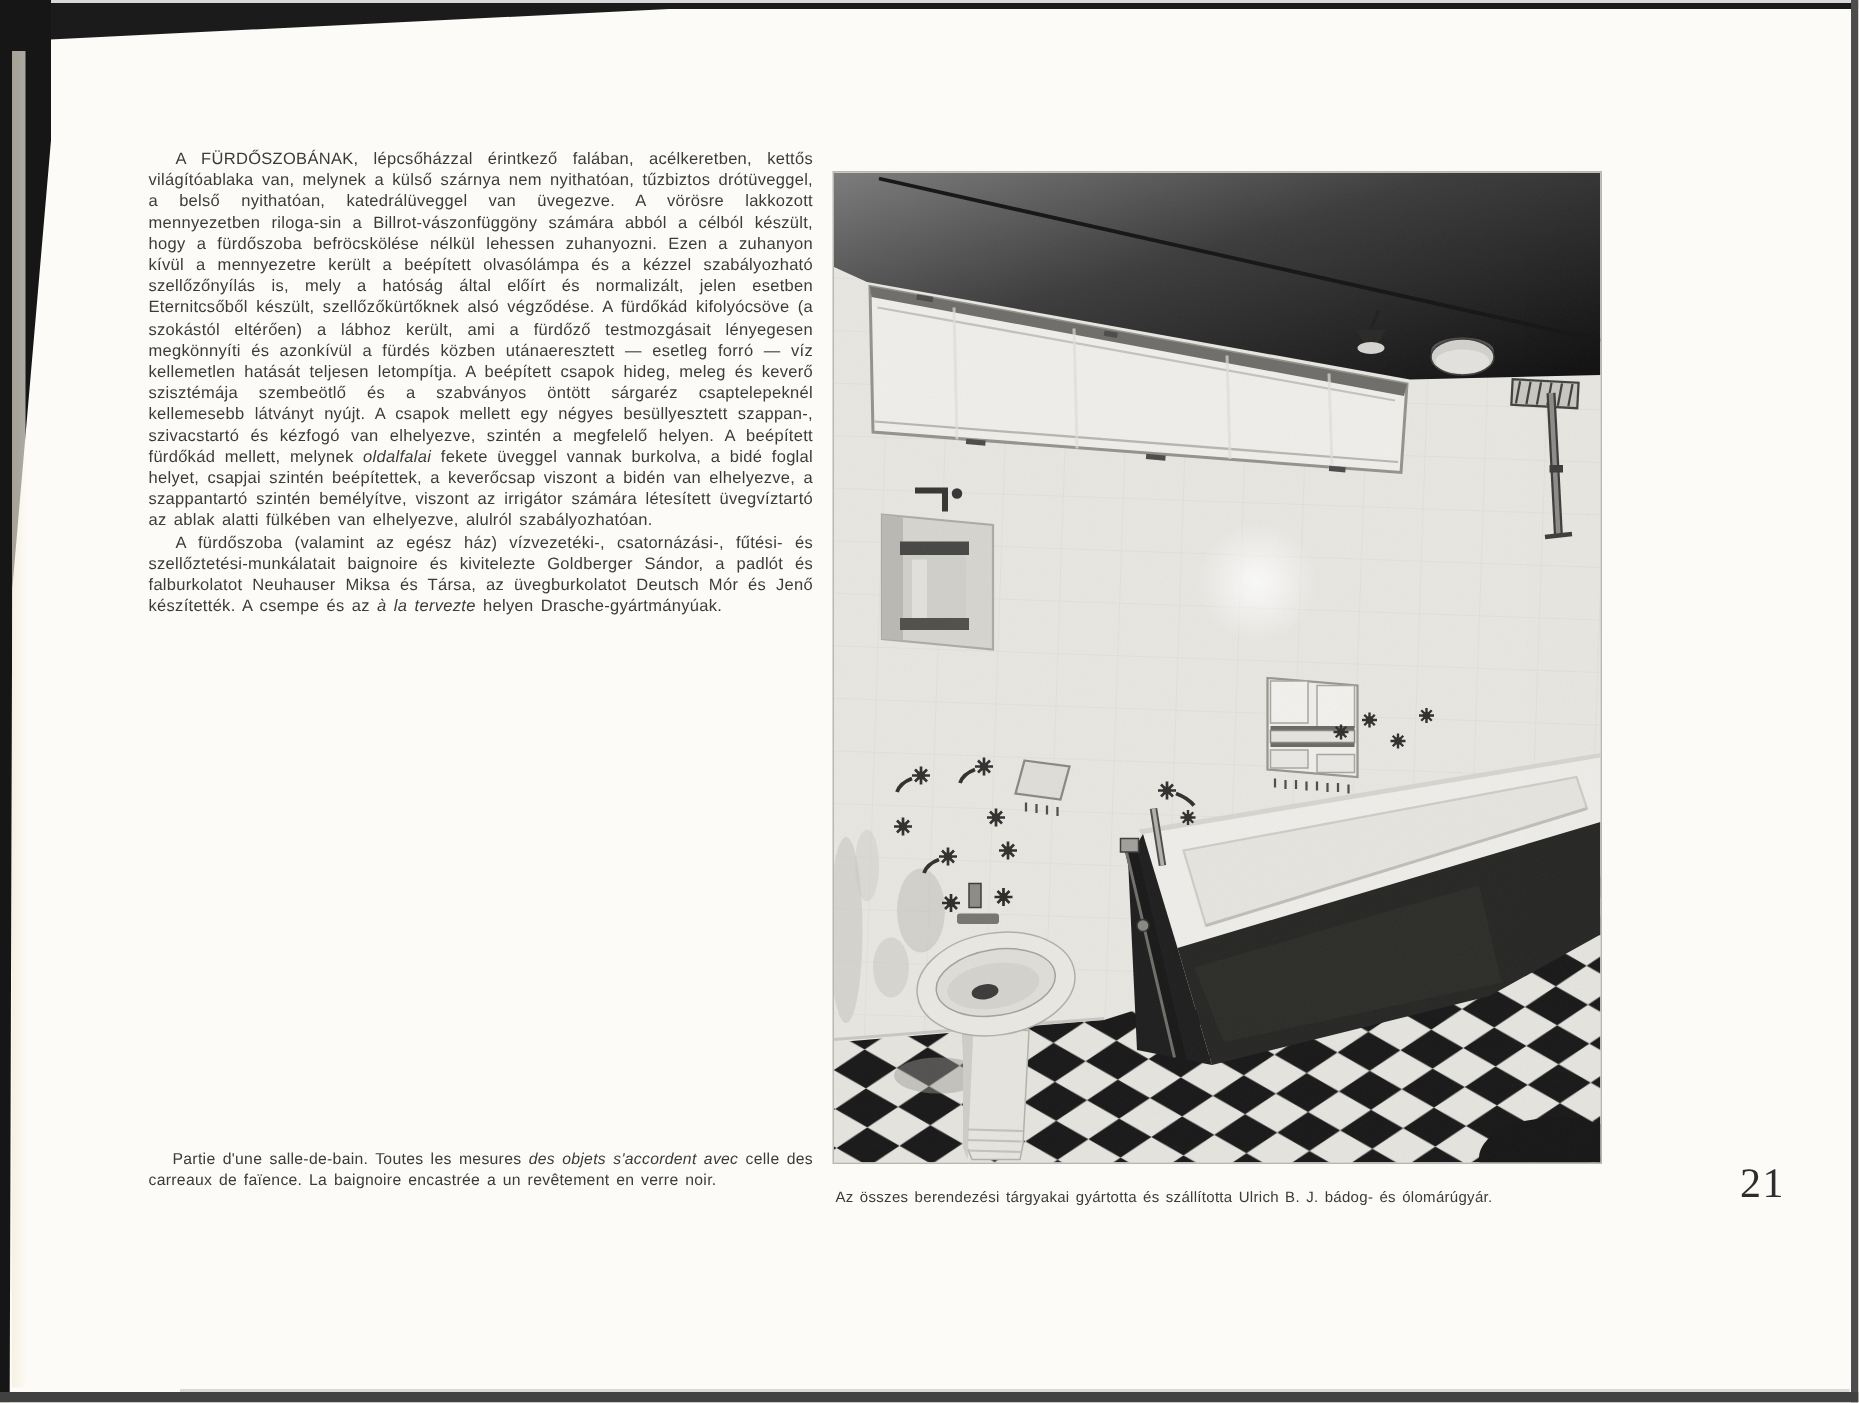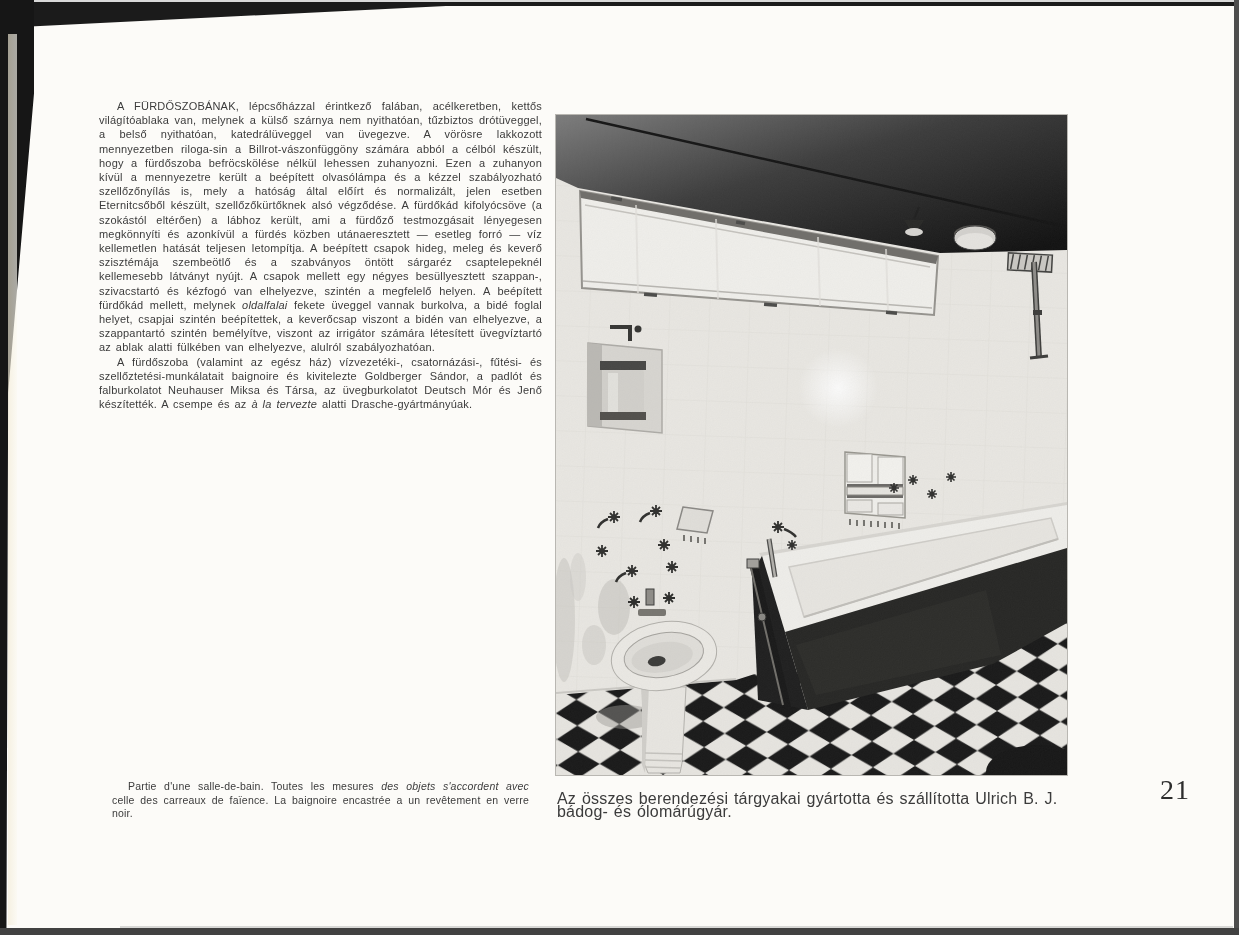--- a/index.html
+++ b/index.html
@@ -23,24 +23,24 @@
   
   .article{position:absolute;left:99px;top:99px;width:443px;
     font-size:11px;line-height:14.2px;color:#3b3b3b;text-align:justify;
     letter-spacing:.2px;word-spacing:1.6px;}
   .article p{margin:0;text-indent:18px;}
   .article i{}
 
   .caption-fr{position:absolute;left:99px;top:767px;width:443px;
     font-size:10.5px;line-height:13.6px;color:#3b3b3b;text-align:justify;
     letter-spacing:.2px;word-spacing:1.4px;}
-  .caption-fr p{margin:13px;text-indent:16px;}
+  .caption-fr p{margin:0;text-indent:16px;}
 
   .caption-hu{position:absolute;left:557px;top:792px;width:525px;
-    font-size:16px;line-height:13px;color:#3b3b3b;
+    font-size:10px;line-height:13px;color:#3b3b3b;
     letter-spacing:.2px;word-spacing:1.2px;}
 
   .page-number{position:absolute;left:1112px;top:774px;
     font-family:"Liberation Serif",serif;font-size:28px;color:#2d2d2d;letter-spacing:1px;margin-left:48px;}
 
   .photo{position:absolute;left:556px;top:115px;width:511px;height:660px;
     outline:1px solid #b9b7b2;}
 </style>
 </head>
 <body>
@@ -48,21 +48,21 @@
 <div class="edge-top-light"></div>
 <div class="edge-top"></div>
 <div class="edge-left"></div>
 <div class="page-edge"></div>
 <div class="edge-right"></div>
 <div class="edge-bottom-light"></div>
 <div class="edge-bottom"></div>
 
 <div class="article">
   <p><span>A FÜRDŐSZOBÁNAK, lépcsőházzal érintkező falában, acélkeretben, kettős világítóablaka van, melynek a külső szárnya nem nyithatóan, tűzbiztos drótüveggel, a belső nyithatóan, katedrálüveggel van üvegezve. A vörösre lakkozott mennyezetben riloga-sin a Billrot-vászonfüggöny számára abból a célból készült, hogy a fürdőszoba befröcskölése nélkül lehessen zuhanyozni. Ezen a zuhanyon kívül a mennyezetre került a beépített olvasólámpa és a kézzel szabályozható szellőzőnyílás is, mely a hatóság által előírt és normalizált, jelen esetben Eternitcsőből készült, szellőzőkürtőknek alsó végződése. A fürdőkád kifolyócsöve (a szokástól eltérően) a lábhoz került, ami a fürdőző testmozgásait lényegesen megkönnyíti és azonkívül a fürdés közben utánaeresztett — esetleg forró — víz kellemetlen hatását teljesen letompítja. A beépített csapok hideg, meleg és keverő szisztémája szembeötlő és a szabványos öntött sárgaréz csaptelepeknél kellemesebb látványt nyújt. A csapok mellett egy négyes besüllyesztett szappan-, szivacstartó és kézfogó van elhelyezve, szintén a megfelelő helyen. A beépített fürdőkád mellett, melynek </span><i>oldalfalai</i><span> fekete üveggel vannak burkolva, a bidé foglal helyet, csapjai szintén beépítettek, a keverőcsap viszont a bidén van elhelyezve, a szappantartó szintén bemélyítve, viszont az irrigátor számára létesített üvegvíztartó az ablak alatti fülkében van elhelyezve, alulról szabályozhatóan.</span></p>
-  <p><span>A fürdőszoba (valamint az egész ház) vízvezetéki-, csatornázási-, fűtési- és szellőztetési-munkálatait baignoire és kivitelezte Goldberger Sándor, a padlót és falburkolatot Neuhauser Miksa és Társa, az üvegburkolatot Deutsch Mór és Jenő készítették. A csempe és az </span><i>à la tervezte</i><span> alatti Drasche-gyártmányúak.</span></p>
+  <p><span>A fürdőszoba (valamint az egész ház) vízvezetéki-, csatornázási-, fűtési- és szellőztetési-munkálatait baignoire és kivitelezte Goldberger Sándor, a padlót és falburkolatot Neuhauser Miksa és Társa, az üvegburkolatot Deutsch Mór és Jenő készítették. A csempe és az </span><i>à la tervezte</i><span> helyen Drasche-gyártmányúak.</span></p>
 </div>
 
 <div class="caption-fr">
   <p><span>Partie d'une salle-de-bain. Toutes les mesures </span><i>des objets s'accordent avec</i><span> celle des carreaux de faïence. La baignoire encastrée a un revêtement en verre noir.</span></p>
 </div>
 
 <div class="caption-hu">Az összes berendezési tárgyakai gyártotta és szállította Ulrich B. J. bádog- és ólomárúgyár.</div>
 
 <div class="page-number">21</div>
 

